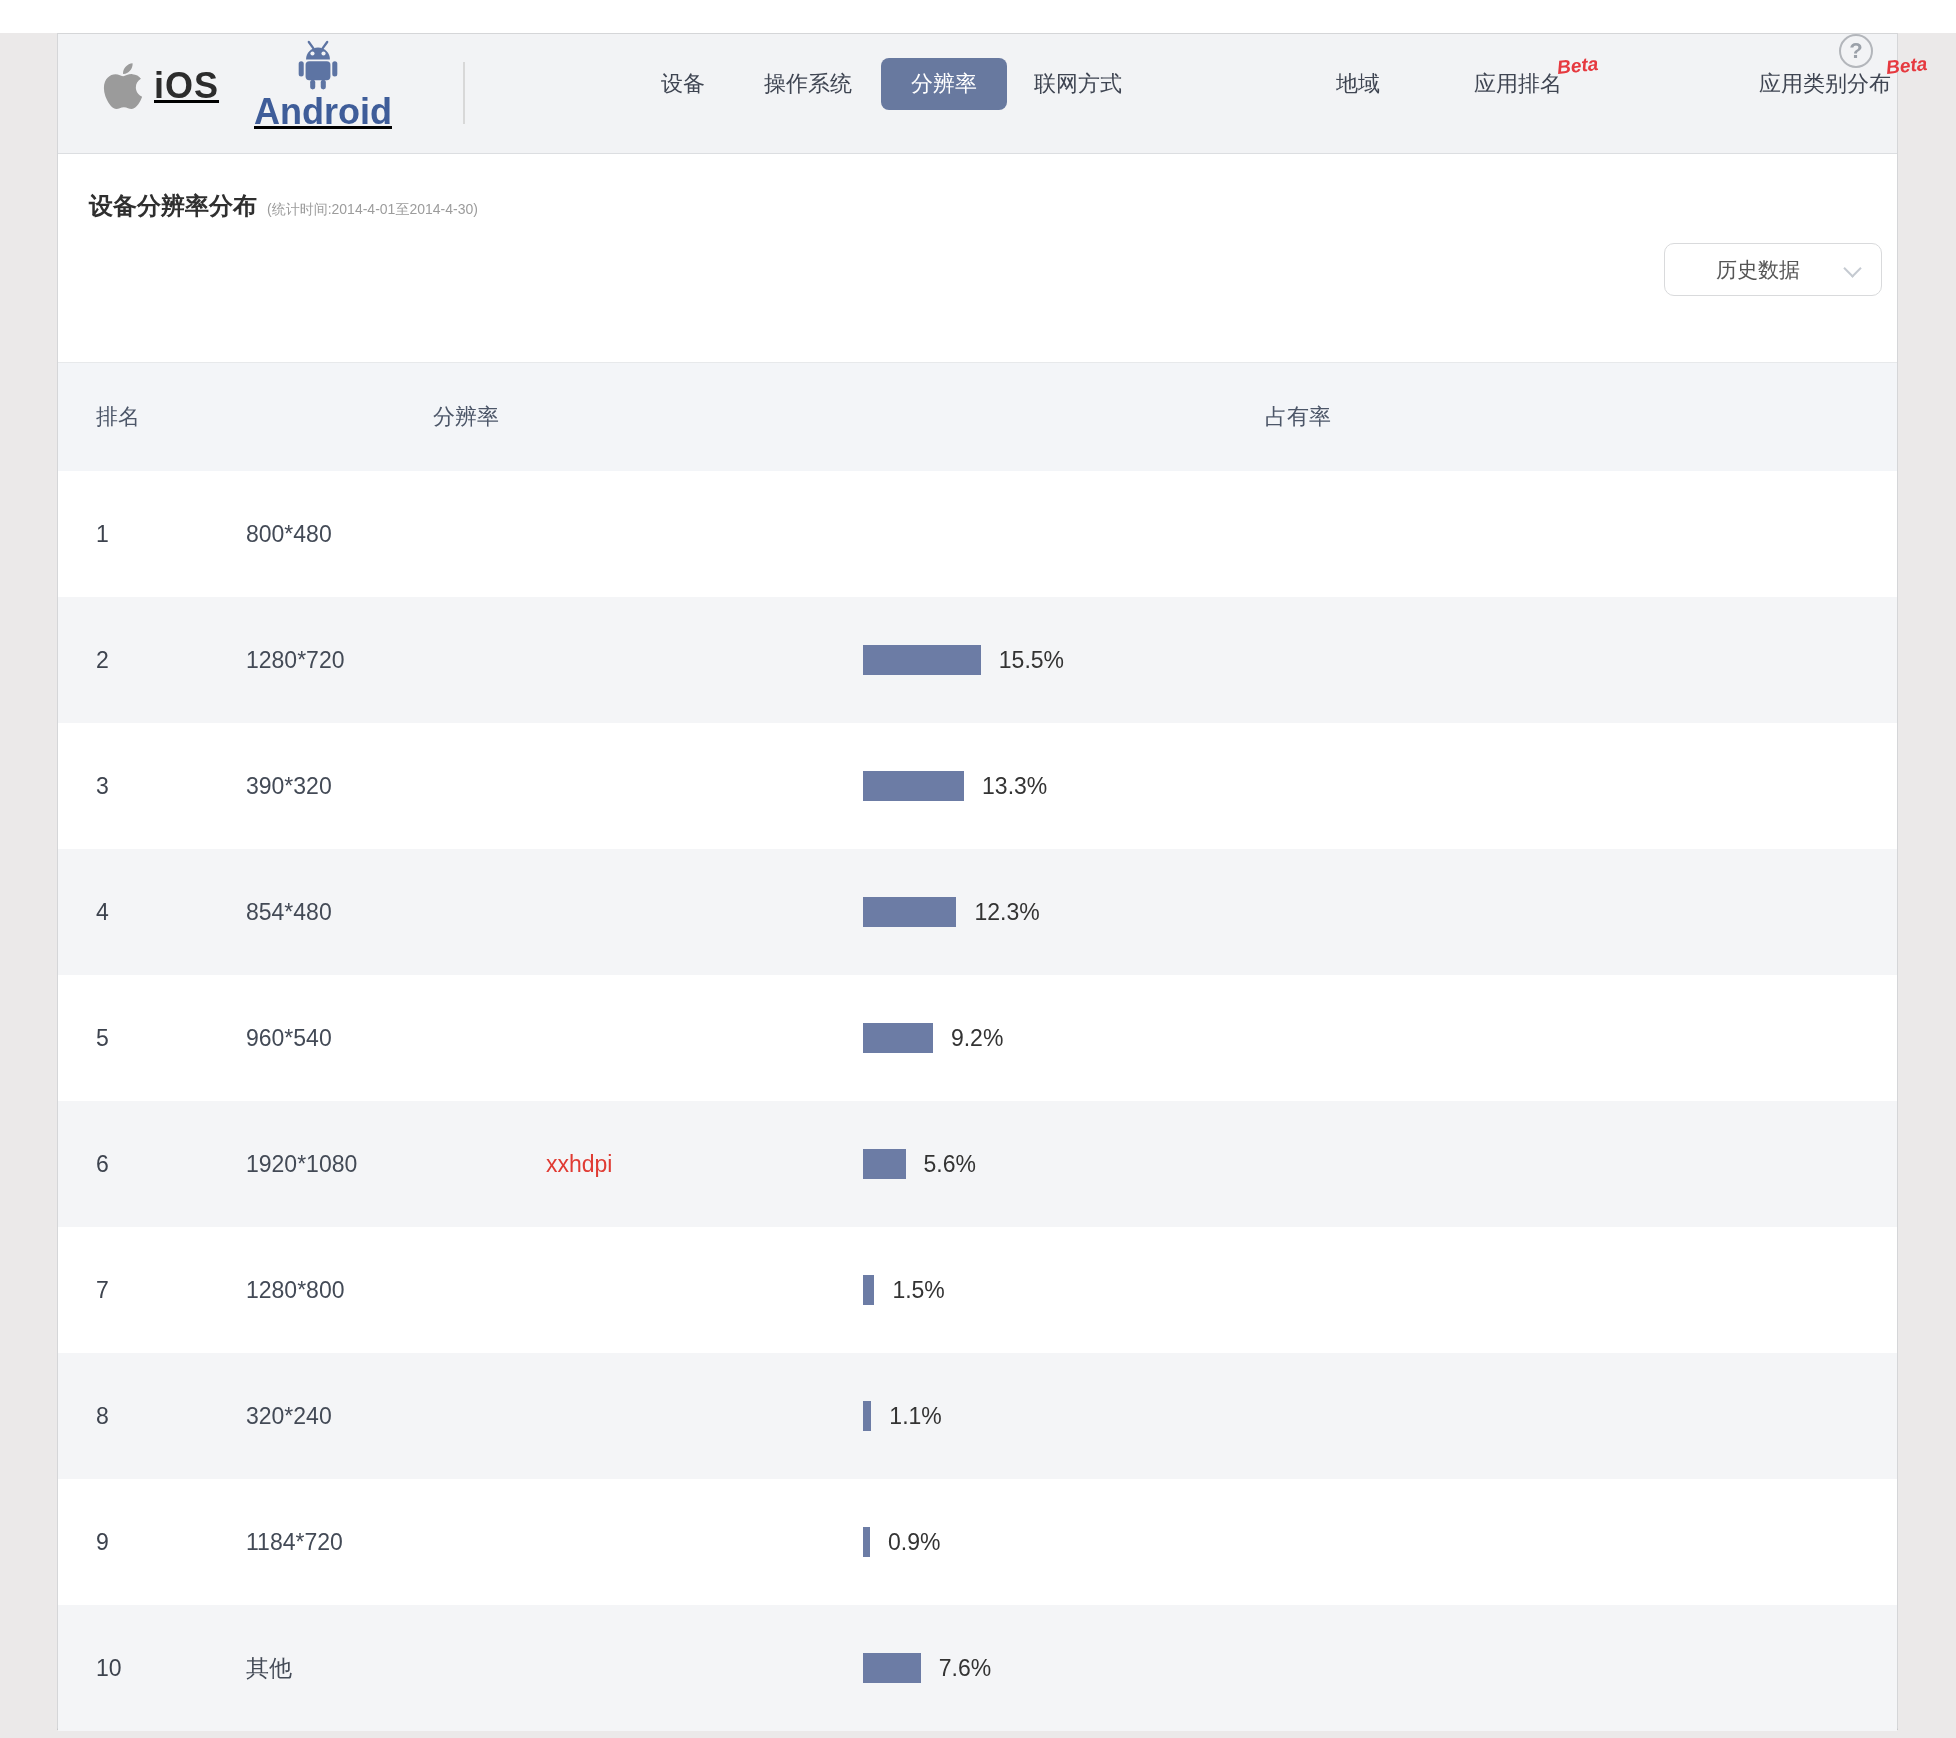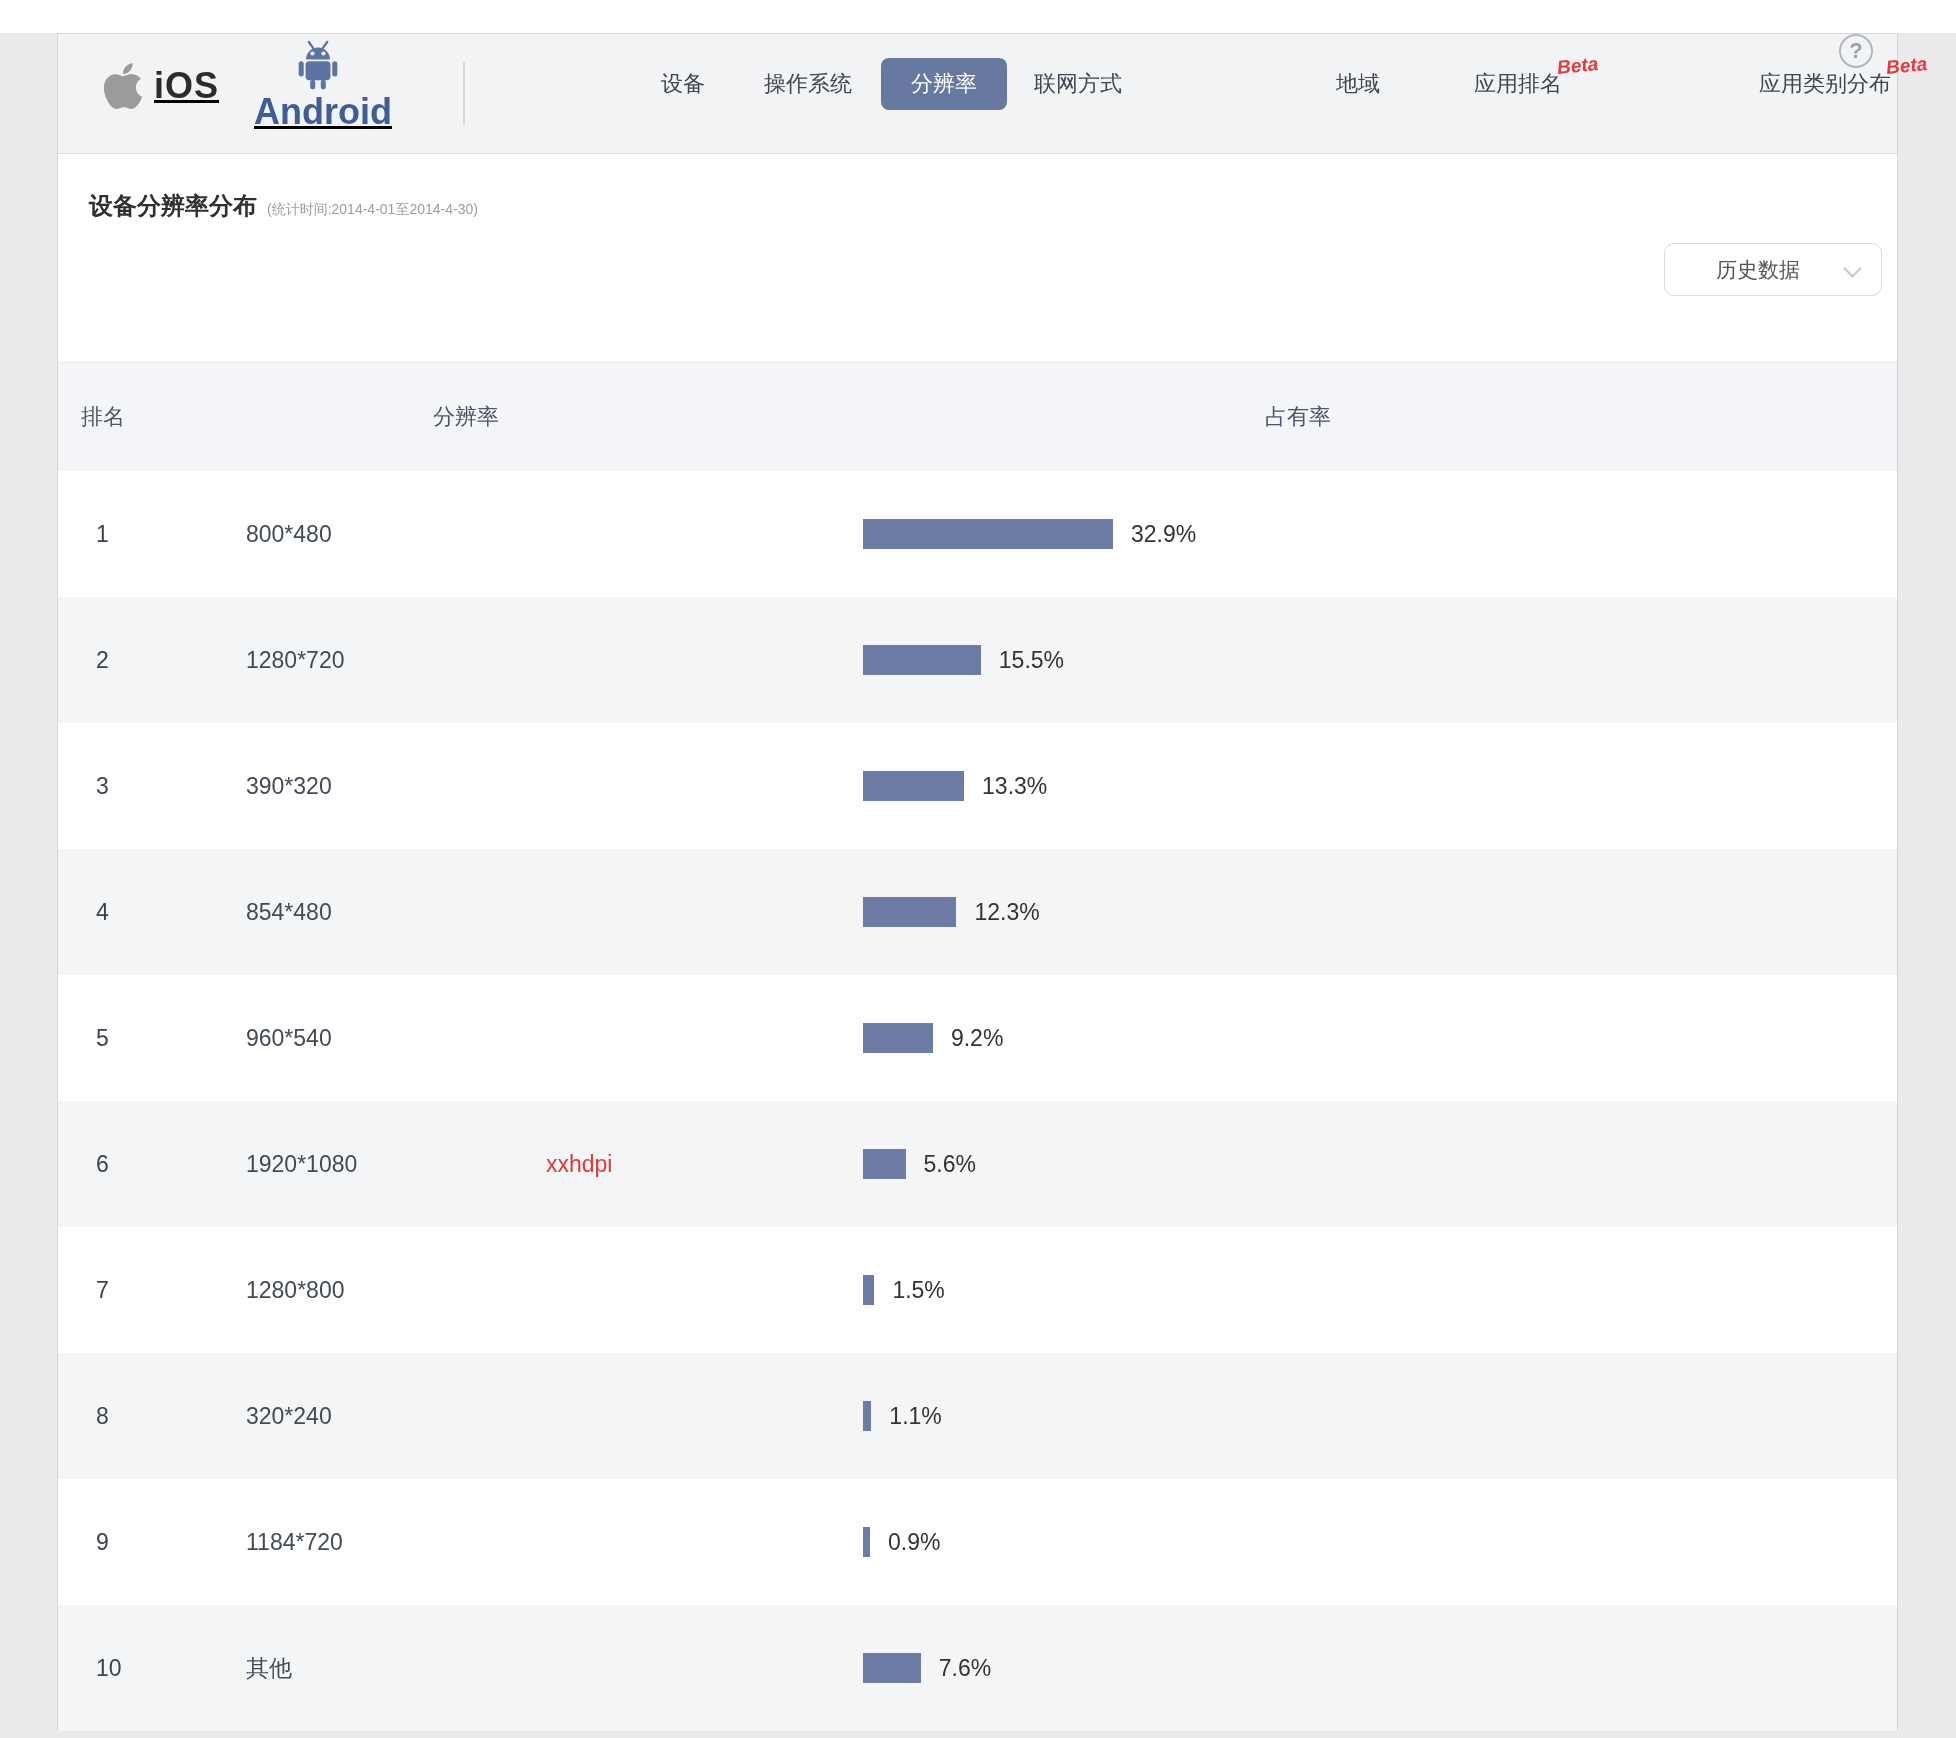--- a/index.html
+++ b/index.html
@@ -64,21 +64,21 @@
     position:absolute;right:22px;top:18px;width:11px;height:11px;
     border-right:2px solid #c5cad1;border-bottom:2px solid #c5cad1;
     transform:rotate(45deg);
   }
   
   .thead{position:relative;height:108px;background:#f3f5f8;}
   .thead span{
     position:absolute;top:50%;transform:translateY(-50%);
     font-size:22px;color:#4c5668;
   }
-  .h-rank{left:23px;}
+  .h-rank{left:38px;}
   .h-res{left:188px;width:440px;text-align:center;}
   .h-share{left:1140px;width:200px;text-align:center;}
   .trow{position:relative;height:126px;background:#ffffff;}
   .trow.alt{background:#f4f5f7;}
   .cell-rank{
     position:absolute;left:38px;top:50%;transform:translateY(-50%);
     font-size:23px;color:#3d434e;
   }
   .cell-res{
     position:absolute;left:188px;width:440px;top:50%;transform:translateY(-50%);
@@ -160,24 +160,20 @@
   <section>
     <div class="thead">
       <span class="h-rank">排名</span>
       <span class="h-res">分辨率</span>
       <span class="h-share">占有率</span>
     </div>
     <div id="rows">
         <div class="trow">
           <span class="cell-rank">1</span>
           <span class="cell-res"><span>800*480</span></span>
-          <div class="barwrap">
-            <div class="bar" style="width: 250.04px;"></div>
-            <span class="pct">32.9%</span>
-          </div>
         </div>
         <div class="trow alt">
           <span class="cell-rank">2</span>
           <span class="cell-res"><span>1280*720</span></span>
           <div class="barwrap">
             <div class="bar" style="width: 117.8px;"></div>
             <span class="pct">15.5%</span>
           </div>
         </div>
         <div class="trow">

